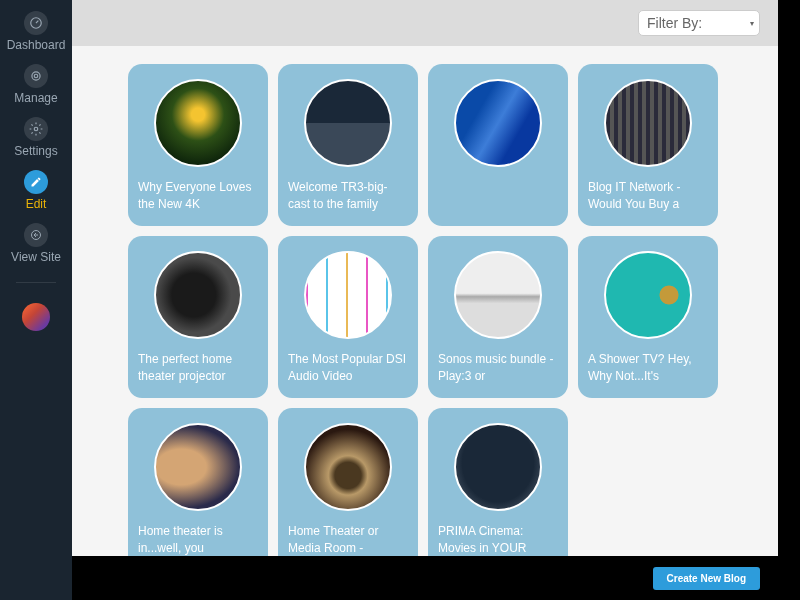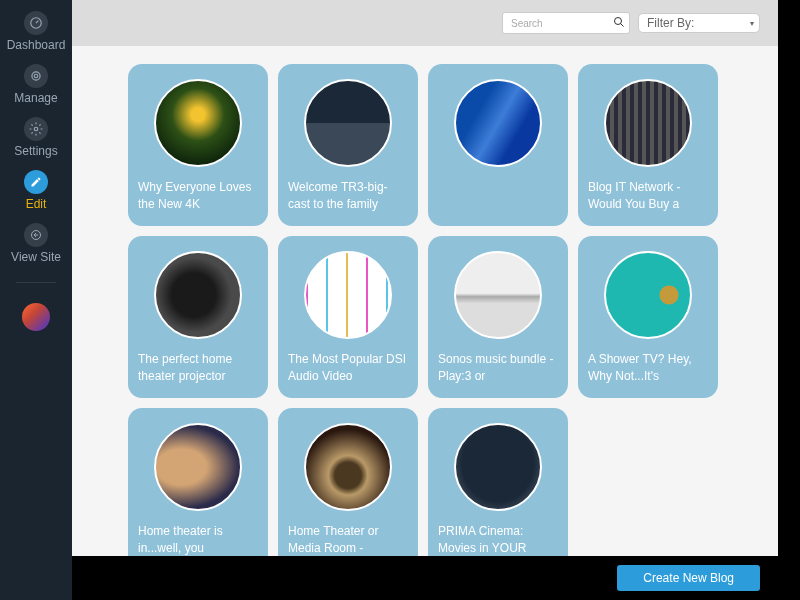--- a/index.html
+++ b/index.html
@@ -12,30 +12,30 @@
 .nav-item.active .nav-icon{background:#2d9cdb;color:#fff}
 .nav-label{font-size:12px;font-weight:400}
 .nav-divider{width:40px;height:1px;background:rgba(255,255,255,0.1);margin:12px 0}
 .avatar{width:28px;height:28px;border-radius:50%;margin-top:8px;background:linear-gradient(135deg,#ff6b35 0%,#c44536 40%,#6b3aa0 80%);cursor:pointer}
 .main{flex:1;background:#f5f5f5;position:relative;display:flex;flex-direction:column;border-right:22px solid #000}
 .topbar{height:46px;background:#dcdcdc;display:flex;align-items:center;justify-content:flex-end;padding:0 18px;gap:8px}
 .search-wrap{position:relative;width:128px}
 .search-input{width:100%;height:22px;border:1px solid #ccc;border-radius:3px;padding:0 26px 0 8px;font-size:10px;color:#333;background:#fff}
 .search-input::placeholder{color:#aaa}
 .search-icon{position:absolute;right:5px;top:50%;transform:translateY(-50%);pointer-events:none}
-.filter-select{width:122px;height:20px;border:1px solid #ccc;border-radius:5px;padding:0 8px;font-size:12px;color:#666;background:#fff;appearance:none;cursor:pointer}
+.filter-select{width:122px;height:26px;border:1px solid #ccc;border-radius:5px;padding:0 8px;font-size:14px;color:#666;background:#fff;appearance:none;cursor:pointer}
 .filter-wrap{position:relative}
 .filter-caret{position:absolute;right:6px;top:50%;transform:translateY(-50%);pointer-events:none;font-size:8px;color:#666}
 .content{flex:1;overflow:auto;padding:18px 56px}
 .grid{display:grid;grid-template-columns:repeat(4,140px);gap:10px}
 .card{background:#8fc1d9;border-radius:14px;padding:15px 10px 12px;height:162px;cursor:pointer;display:flex;flex-direction:column;align-items:center}
 .card-img{width:88px;height:88px;border-radius:50%;border:2px solid #fff;margin-bottom:12px;background:#666;overflow:hidden;flex-shrink:0}
 .card-title{color:#fff;font-size:12px;font-weight:300;line-height:1.4;text-align:left;width:100%;overflow:hidden;max-height:34px}
 .footer{position:absolute;bottom:0;left:0;right:0;height:44px;background:#000;display:flex;align-items:center;justify-content:flex-end;padding:0 18px}
-.create-btn{background:#2d9cdb;color:#fff;border:none;border-radius:3px;padding:6px 26px;font-size:12px;font-weight:400;cursor:pointer}
+.create-btn{background:#2d9cdb;color:#fff;border:none;border-radius:3px;padding:6px 14px;font-size:10px;font-weight:700;cursor:pointer}
 
 .t0{background:radial-gradient(circle at 50% 40%,#f4c430 10%,#2d5016 40%,#0a1f0a 80%)}
 .t1{background:linear-gradient(180deg,#1a2838 50%,#3a4858 50%),radial-gradient(ellipse at 50% 45%,#5a6878 30%,transparent 31%);background-blend-mode:normal}
 .t2{background:linear-gradient(120deg,#0a4aa8 30%,#3d7dd8 50%,#0838a0 70%)}
 .t3{background:repeating-linear-gradient(90deg,#2a2a3a 0 4px,#555 4px 8px)}
 .t4{background:radial-gradient(circle at 45% 50%,#1a1a1a 35%,#4a4a4a 60%)}
 .t5{background:#fff;background-image:linear-gradient(90deg,#e956c4 0 2px,transparent 2px 20px,#5ac4e9 20px 22px,transparent 22px 40px,#e9b956 40px 42px,transparent 42px);background-size:60px 100%}
 .t6{background:linear-gradient(180deg,#eee 48%,#aaa 52%,#ddd 60%)}
 .t7{background:#1fb8b0;background-image:radial-gradient(circle at 75% 50%,#c49a3a 12%,transparent 13%)}
 .t8{background:radial-gradient(ellipse at 30% 50%,#d4a574 30%,#2a2a4a 70%)}
@@ -91,29 +91,20 @@
           </svg>
       </div>
       <span class="nav-label">View Site</span>
     </div>
     <div class="nav-divider"></div>
     <div class="avatar"></div>
   </div>
 
   <div class="main">
     <div class="topbar">
-      <div class="search-wrap">
-        <input class="search-input" placeholder="Search" style="">
-        <span class="search-icon">
-          <svg width="12" height="12" viewBox="0 0 24 24" fill="none" stroke="#333" stroke-width="2">
-              <circle cx="10" cy="10" r="7"></circle>
-              <path d="M21 21l-6-6"></path>
-            </svg>
-        </span>
-      </div>
       <div class="filter-wrap">
         <select class="filter-select">
           <option>Filter By:</option>
         </select>
         <span class="filter-caret">▾</span>
       </div>
     </div>
 
     <div class="content">
       <div class="grid">

